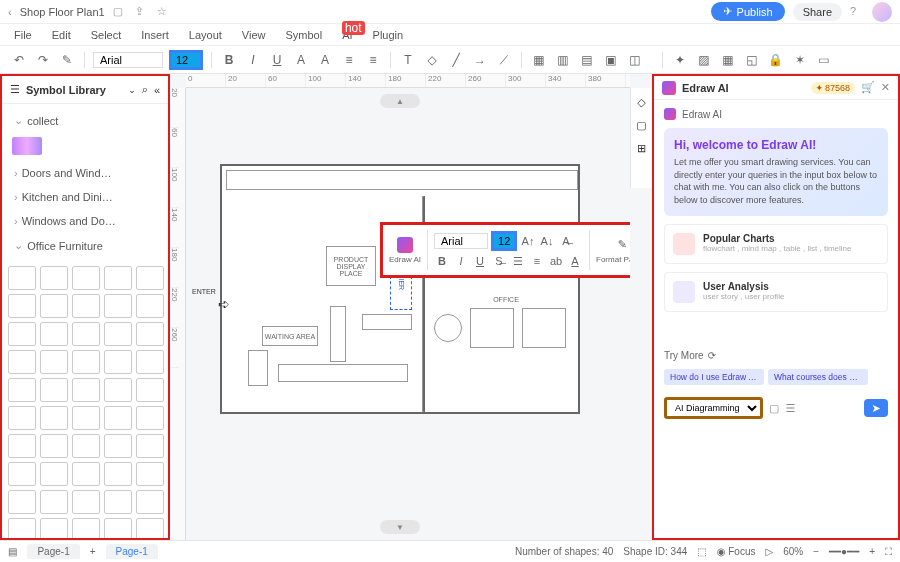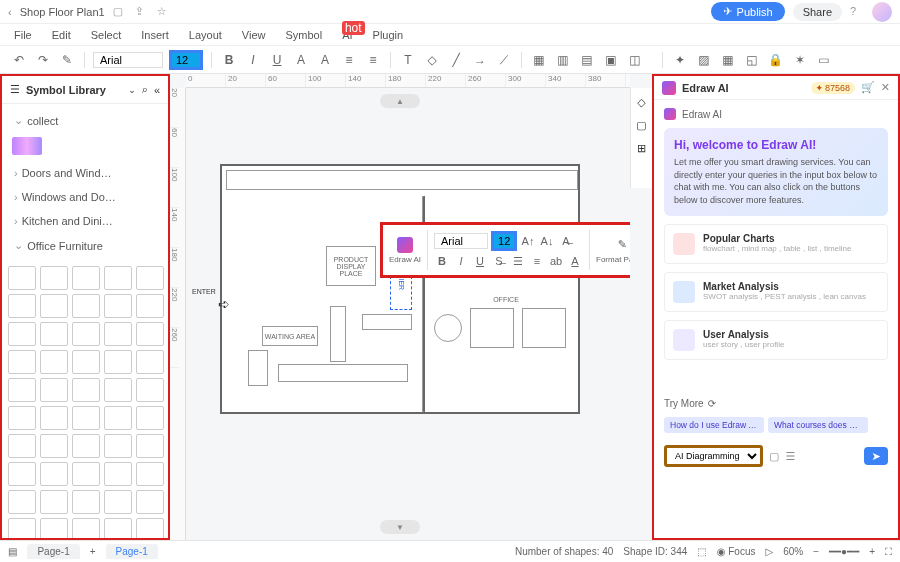--- a/index.html
+++ b/index.html
@@ -177,24 +177,24 @@
     </div>
     <div class="sb-categories">
       <div class="sb-cat open">
           <span>collect</span>
         </div>
       <div class="collect-preview"></div>
       <div class="sb-cat">
           <span>Doors and Wind…</span>
         </div>
       <div class="sb-cat">
+          <span>Kitchen and Dini…</span>
+        </div>
+      <div class="sb-cat">
           <span>Windows and Do…</span>
-        </div>
-      <div class="sb-cat">
-          <span>Kitchen and Dini…</span>
         </div>
       <div class="sb-cat open">
           <span>Office Furniture</span>
         </div>
     </div>
     <div class="sb-grid">
       <div class="shape"></div>
         <div class="shape"></div>
         <div class="shape"></div>
         <div class="shape"></div>
@@ -361,27 +361,20 @@
         <p>Let me offer you smart drawing services. You can directly enter your queries in the input box below to chat with me. You can also click on the buttons below to discover more features.</p>
       </div>
       <div class="card">
         <div class="card-icon"></div>
         <div>
             <div class="card-title">Popular Charts</div>
             <div class="card-sub">flowchart , mind map , table , list , timeline</div>
           </div>
       </div>
       <div class="card">
-        <div class="card-icon blue"></div>
-        <div>
-            <div class="card-title">Market Analysis</div>
-            <div class="card-sub">SWOT analysis , PEST analysis , lean canvas</div>
-          </div>
-      </div>
-      <div class="card">
         <div class="card-icon purple"></div>
         <div>
             <div class="card-title">User Analysis</div>
             <div class="card-sub">user story , user profile</div>
           </div>
       </div>
       <div class="try-more">
           <span>Try More</span> 
           <span>⟳</span>
         </div>

